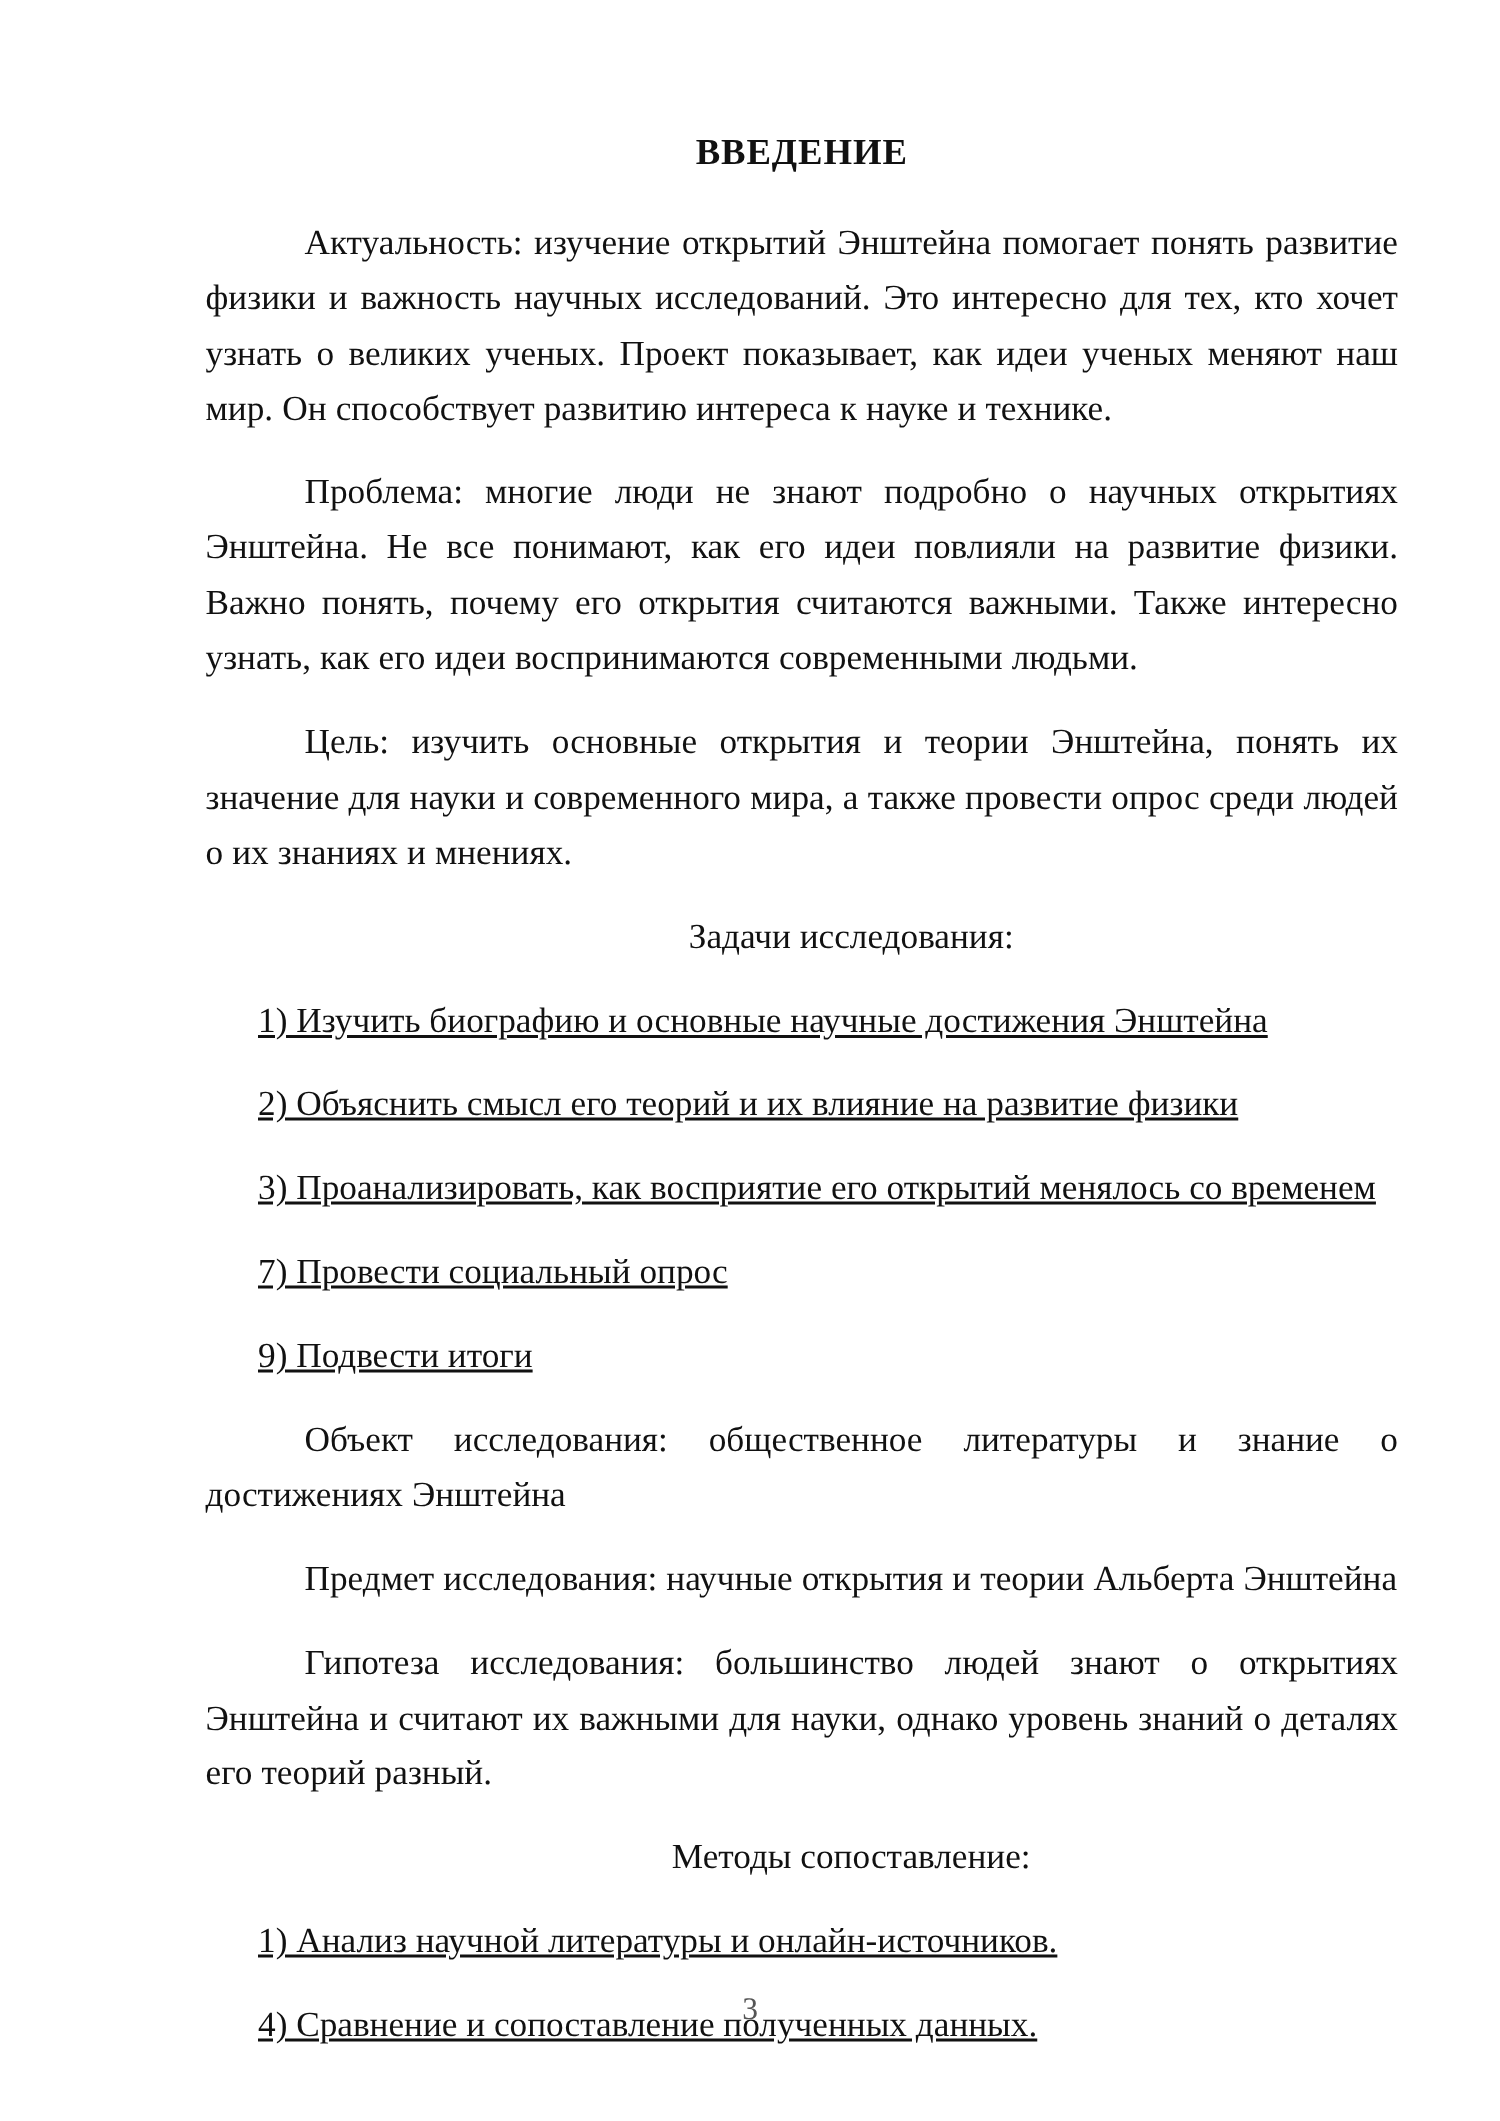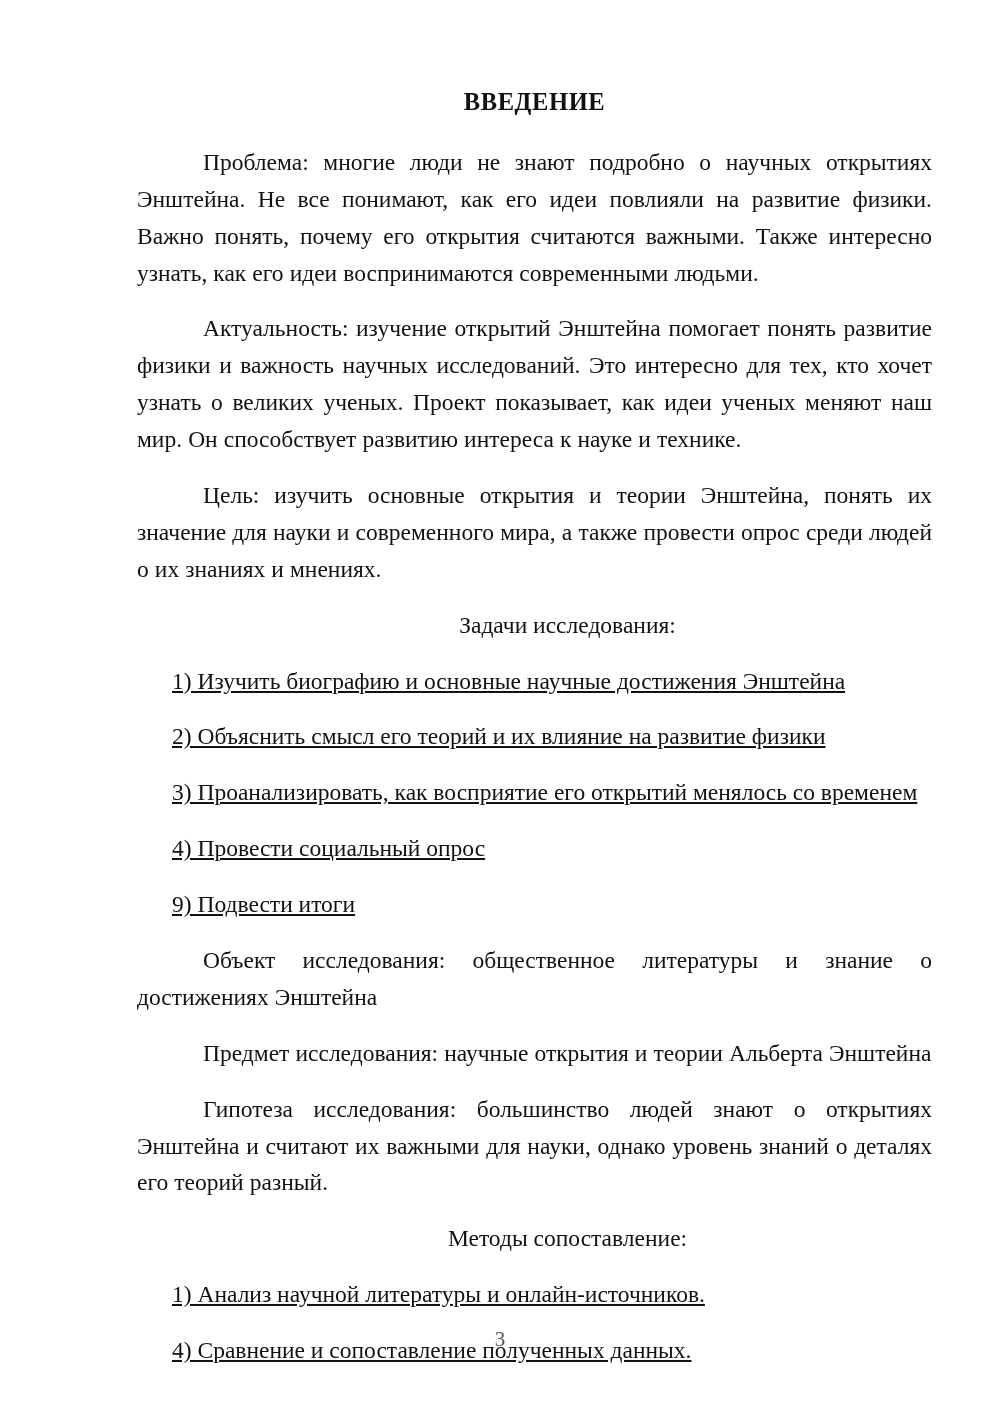--- a/index.html
+++ b/index.html
@@ -85,35 +85,35 @@
 </style>
 </head>
 <body>
 
 <div class="page">
 
   <div class="content">
 
     <h1 class="doc-title">ВВЕДЕНИЕ</h1>
 
+    <p class="para">Актуальность: изучение открытий Энштейна помогает понять развитие физики и важность научных исследований. Это интересно для тех, кто хочет узнать о великих ученых. Проект показывает, как идеи ученых меняют наш мир. Он способствует развитию интереса к науке и технике.</p>
+
     <p class="para">Проблема: многие люди не знают подробно о научных открытиях Энштейна. Не все понимают, как его идеи повлияли на развитие физики. Важно понять, почему его открытия считаются важными. Также интересно узнать, как его идеи воспринимаются современными людьми.</p>
-
-    <p class="para">Актуальность: изучение открытий Энштейна помогает понять развитие физики и важность научных исследований. Это интересно для тех, кто хочет узнать о великих ученых. Проект показывает, как идеи ученых меняют наш мир. Он способствует развитию интереса к науке и технике.</p>
 
     <p class="para">Цель: изучить основные открытия и теории Энштейна, понять их значение для науки и современного мира, а также провести опрос среди людей о их знаниях и мнениях.</p>
 
     <p class="heading-line">Задачи исследования:</p>
 
     <p class="list-item">1) Изучить биографию и основные научные достижения Энштейна</p>
 
     <p class="list-item">2) Объяснить смысл его теорий и их влияние на развитие физики</p>
 
     <p class="list-item">3) Проанализировать, как восприятие его открытий менялось со временем</p>
 
-    <p class="list-item">4) Провести социальный опрос</p>
+    <p class="list-item">7) Провести социальный опрос</p>
 
     <p class="list-item">9) Подвести итоги</p>
 
     <p class="para">Объект исследования: общественное литературы и знание о достижениях Энштейна</p>
 
     <p class="para">Предмет исследования: научные открытия и теории Альберта Энштейна</p>
 
     <p class="para">Гипотеза исследования: большинство людей знают о открытиях Энштейна и считают их важными для науки, однако уровень знаний о деталях его теорий разный.</p>
 
     <p class="heading-line">Методы сопоставление:</p>

